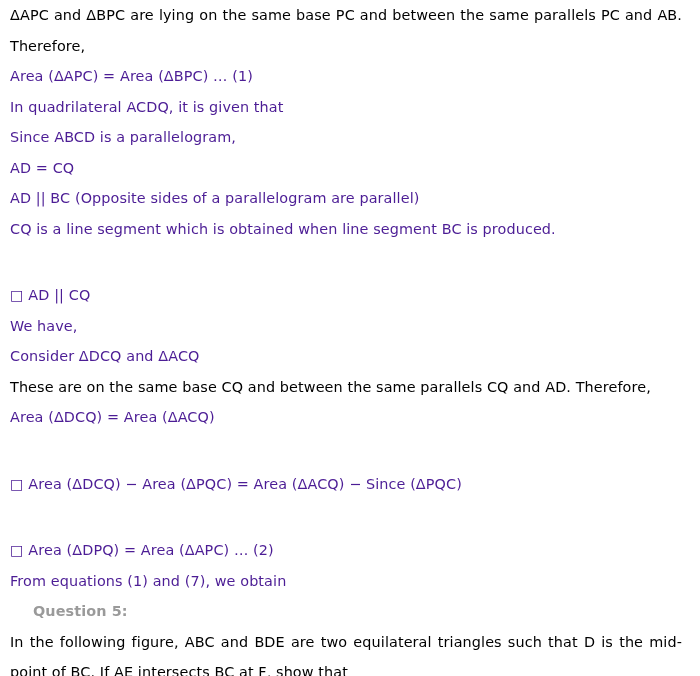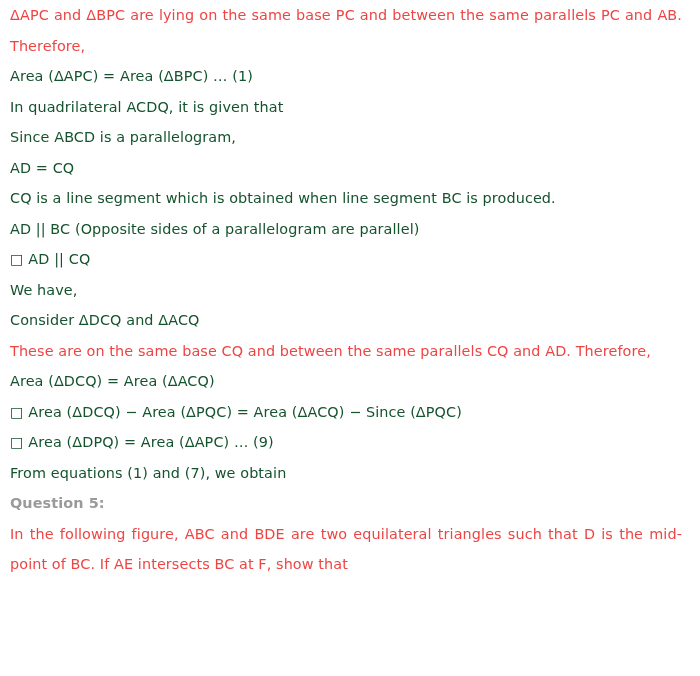--- a/index.html
+++ b/index.html
@@ -21,82 +21,84 @@
     box-sizing: border-box;
     width: 700px;
     height: 676px;
     padding: 0px 18px 0 10px;
     background: #ffffff;
   }
 
   .line {
     font-size: 14.4px;
     line-height: 30.5px;
-    color: #14532d;
+    color: #4c1d95;
     white-space: pre-wrap;
     letter-spacing: 0.1px;
   }
 
   
   .para {
     font-size: 14.4px;
     line-height: 30.5px;
-    color: #ef4444;
+    color: #000000;
     text-align: justify;
     text-justify: inter-word;
     letter-spacing: 0.1px;
     margin: 0;
   }
 
   .q-heading {
     font-size: 14.4px;
     line-height: 30.5px;
     font-weight: bold;
     color: #9a9a9a;
     letter-spacing: 0.1px;
+    margin-left: 23px;
   }
 
   .boxglyph {
     font-family: "DejaVu Sans", "Liberation Sans", sans-serif;
+    margin-top: 36px;
   }
 </style>
 </head>
 <body>
 
 <div id="doc-page">
 
   <div class="para">ΔAPC and ΔBPC are lying on the same base PC and between the same parallels PC and AB. Therefore,</div>
 
   <div class="line">Area (ΔAPC) = Area (ΔBPC) … (1)</div>
 
   <div class="line">In quadrilateral ACDQ, it is given that</div>
 
   <div class="line">Since ABCD is a parallelogram,</div>
 
   <div class="line">AD = CQ</div>
 
+  <div class="line">AD || BC (Opposite sides of a parallelogram are parallel)</div>
+
   <div class="line">CQ is a line segment which is obtained when line segment BC is produced.</div>
-
-  <div class="line">AD || BC (Opposite sides of a parallelogram are parallel)</div>
 
   <div class="line boxglyph">□ AD || CQ</div>
 
   <div class="line">We have,</div>
 
 
 
   <div class="line">Consider ΔDCQ and ΔACQ</div>
 
   <div class="para">These are on the same base CQ and between the same parallels CQ and AD. Therefore,</div>
 
   <div class="line">Area (ΔDCQ) = Area (ΔACQ)</div>
 
   <div class="line boxglyph">□ Area (ΔDCQ) − Area (ΔPQC) = Area (ΔACQ) − Since (ΔPQC)</div>
 
-  <div class="line boxglyph">□ Area (ΔDPQ) = Area (ΔAPC) … (9)</div>
+  <div class="line boxglyph">□ Area (ΔDPQ) = Area (ΔAPC) … (2)</div>
 
   <div class="line">From equations (1) and (7), we obtain</div>
 
 
   <div class="q-heading">Question 5:</div>
 
   <div class="para">In the following figure, ABC and BDE are two equilateral triangles such that D is the mid-point of BC. If AE intersects BC at F, show that</div>
 
 </div>
 

